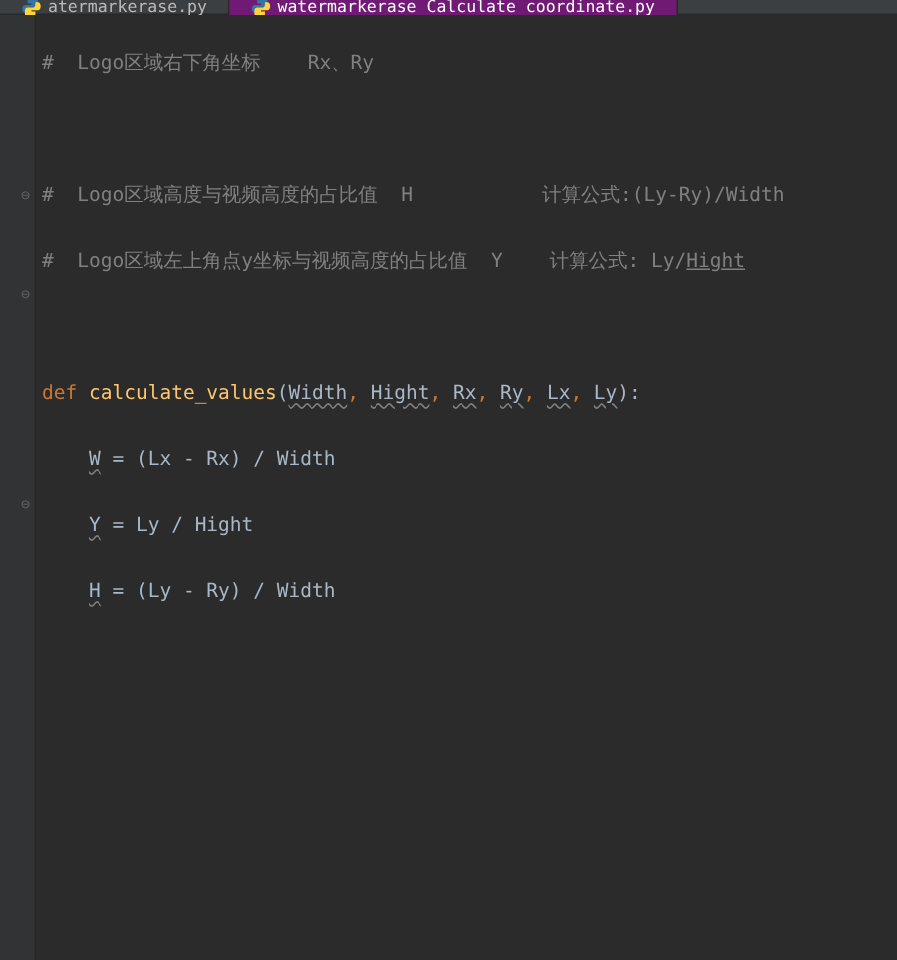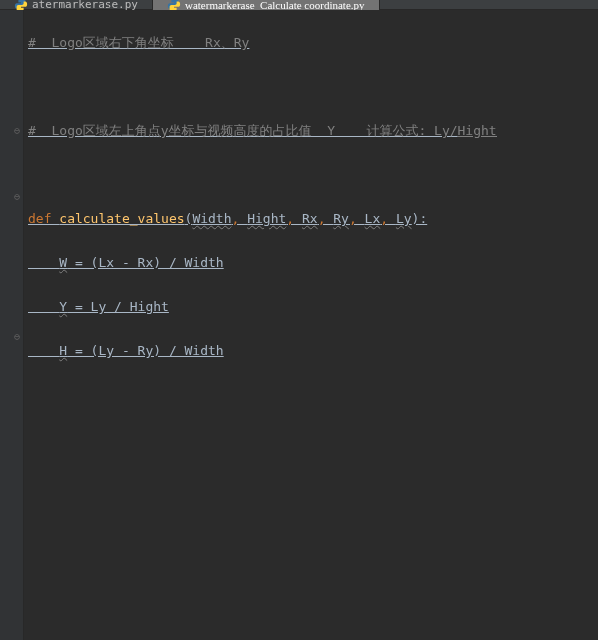--- a/index.html
+++ b/index.html
@@ -24,23 +24,22 @@
     padding: 0 14px;
     font-size: 11px;
     color: #bbbbbb;
     border-right: 1px solid #282828;
     gap: 4px;
     height: 10px;
     overflow: hidden;
     line-height: 4px;
   }
   .tab.active {
-    background: #737373;
+    background: #701a75;
     color: #ffffff;
-    font-family: Liberation Serif, serif;
   }
   .py-icon {
     display: inline-flex;
     width: 14px;
     height: 14px;
   }
   .editor {
     display: flex;
     height: calc(640px - 10px);
     background: #2b2b2b;
@@ -55,21 +54,20 @@
   .code {
     flex: 1;
     padding-left: 4px;
     line-height: 22px;
     white-space: pre;
     overflow: hidden;
   }
   .line {
     height: 22px;
     position: relative;
-    text-decoration: underline;
   }
   .c-comment { color: #808080; }
   .c-keyword { color: #cc7832; }
   .c-funcname { color: #ffc66d; }
   .c-param { color: #a9b7c6; text-decoration: underline wavy #808080; text-decoration-thickness: 1px; text-underline-offset: 2px;}
   .c-localvar { color: #a9b7c6; text-decoration: underline wavy #808080; text-decoration-thickness: 1px; text-underline-offset: 2px;}
   .c-op { color: #a9b7c6; }
   .c-comma { color: #cc7832; }
   .c-link { color: #808080; text-decoration: underline; }
   .usage {
@@ -113,20 +111,21 @@
 
 <div class="editor">
   <div class="gutter">
     <span class="gutter-icon" style="top:110px;">⊖</span>
     <span class="gutter-icon" style="top:176px;">⊖</span>
     <span class="gutter-icon" style="top:316px;">⊖</span>
   </div>
   <div class="code">
 <div class="line"><span class="c-comment">#  Logo区域右下角坐标    Rx、Ry</span></div>
 <div class="line"></div>
+<div class="line"><span class="c-comment">#  Logo区域高度与视频高度的占比值  H           计算公式:(Ly-Ry)/Width</span></div>
 <div class="line"><span class="c-comment">#  Logo区域左上角点y坐标与视频高度的占比值  Y    计算公式: Ly/</span><span class="c-link">Hight</span></div>
 <div class="line"></div>
 <div class="line"><span class="c-keyword">def </span><span class="c-funcname">calculate_values</span><span class="c-op">(</span><span class="c-param">Width</span><span class="c-comma">, </span><span class="c-param">Hight</span><span class="c-comma">, </span><span class="c-param">Rx</span><span class="c-comma">, </span><span class="c-param">Ry</span><span class="c-comma">, </span><span class="c-param">Lx</span><span class="c-comma">, </span><span class="c-param">Ly</span><span class="c-op">):</span></div>
 <div class="line">    <span class="c-localvar">W</span><span class="c-op"> = (Lx - Rx) / Width</span></div>
 <div class="line">    <span class="c-localvar">Y</span><span class="c-op"> = Ly / Hight</span></div>
 <div class="line">    <span class="c-localvar">H</span><span class="c-op"> = (Ly - Ry) / Width</span></div>
 <div class="line"></div>
 
 
 

